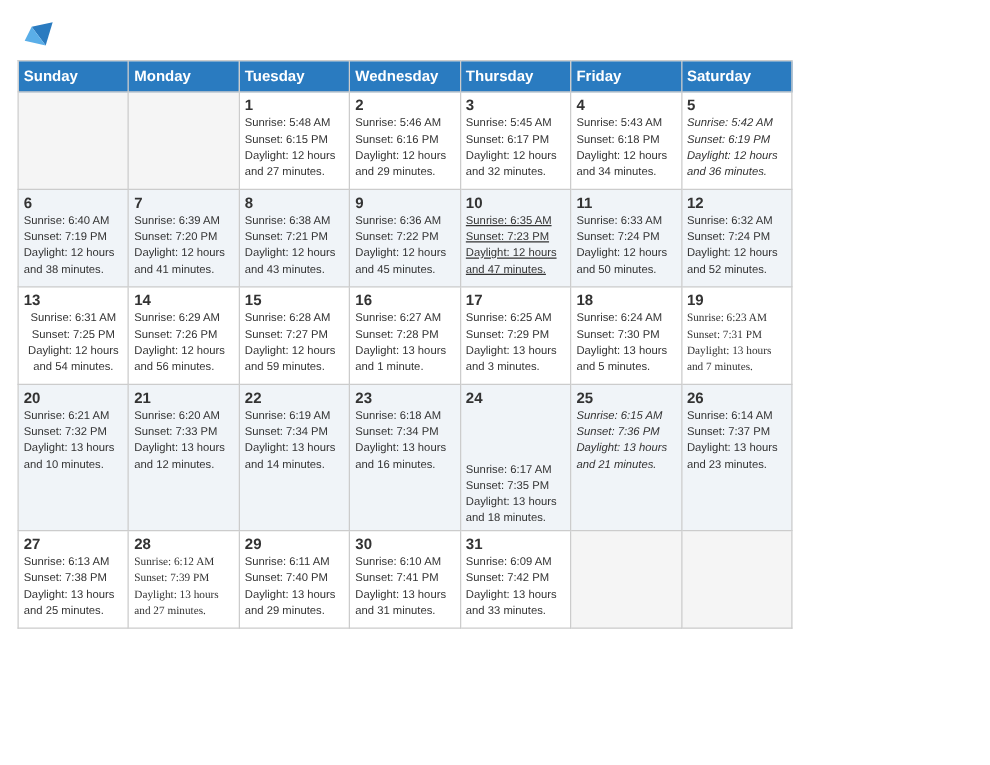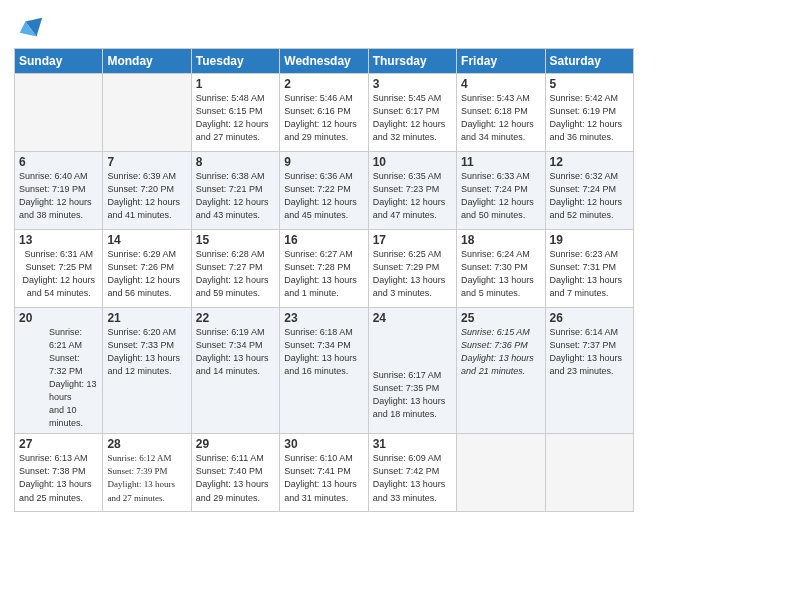--- a/index.html
+++ b/index.html
@@ -159,21 +159,21 @@
           </td>
           <td>
             <span class="day-num">4</span>
             <div class="day-info" style="white-space: pre-line;">Sunrise: 5:43 AM
 Sunset: 6:18 PM
 Daylight: 12 hours
 and 34 minutes.</div>
           </td>
           <td>
             <span class="day-num">5</span>
-            <div class="day-info" style="white-space: pre-line;">Sunrise: 5:42 AM
+            <div class="day-info" style="white-space: pre-line; font-style: italic;">Sunrise: 5:42 AM
 Sunset: 6:19 PM
 Daylight: 12 hours
 and 36 minutes.</div>
           </td>
         </tr>
         <tr class="row-shaded">
           <td>
             <span class="day-num">6</span>
             <div class="day-info" style="white-space: pre-line;">Sunrise: 6:40 AM
 Sunset: 7:19 PM
@@ -196,21 +196,21 @@
           </td>
           <td>
             <span class="day-num">9</span>
             <div class="day-info" style="white-space: pre-line;">Sunrise: 6:36 AM
 Sunset: 7:22 PM
 Daylight: 12 hours
 and 45 minutes.</div>
           </td>
           <td>
             <span class="day-num">10</span>
-            <div class="day-info" style="white-space: pre-line;">Sunrise: 6:35 AM
+            <div class="day-info" style="white-space: pre-line; text-decoration: underline;">Sunrise: 6:35 AM
 Sunset: 7:23 PM
 Daylight: 12 hours
 and 47 minutes.</div>
           </td>
           <td>
             <span class="day-num">11</span>
             <div class="day-info" style="white-space: pre-line;">Sunrise: 6:33 AM
 Sunset: 7:24 PM
 Daylight: 12 hours
 and 50 minutes.</div>
@@ -261,30 +261,30 @@
           </td>
           <td>
             <span class="day-num">18</span>
             <div class="day-info" style="white-space: pre-line;">Sunrise: 6:24 AM
 Sunset: 7:30 PM
 Daylight: 13 hours
 and 5 minutes.</div>
           </td>
           <td>
             <span class="day-num">19</span>
-            <div class="day-info" style="white-space: pre-line;">Sunrise: 6:23 AM
+            <div class="day-info" style="white-space: pre-line; font-family: Liberation Serif, serif;">Sunrise: 6:23 AM
 Sunset: 7:31 PM
 Daylight: 13 hours
 and 7 minutes.</div>
           </td>
         </tr>
         <tr class="row-shaded">
           <td>
             <span class="day-num">20</span>
-            <div class="day-info" style="white-space: pre-line; margin-left: 30px;">Sunrise: 6:21 AM
+            <div class="day-info" style="white-space: pre-line;">Sunrise: 6:21 AM
 Sunset: 7:32 PM
 Daylight: 13 hours
 and 10 minutes.</div>
           </td>
           <td>
             <span class="day-num">21</span>
             <div class="day-info" style="white-space: pre-line;">Sunrise: 6:20 AM
 Sunset: 7:33 PM
 Daylight: 13 hours
 and 12 minutes.</div>

